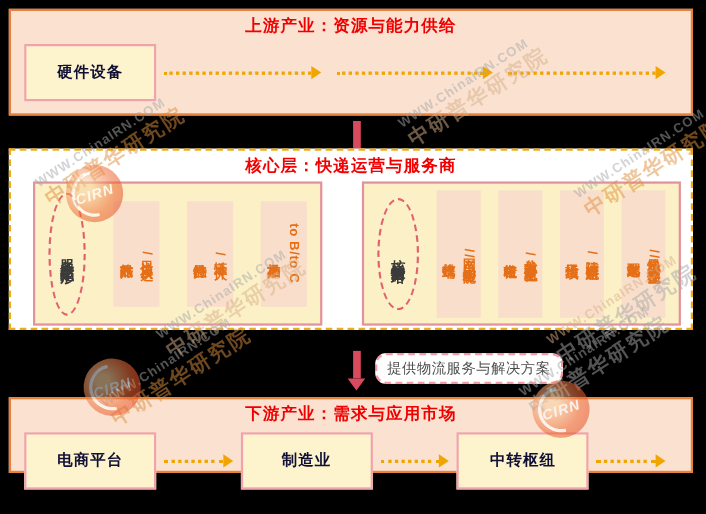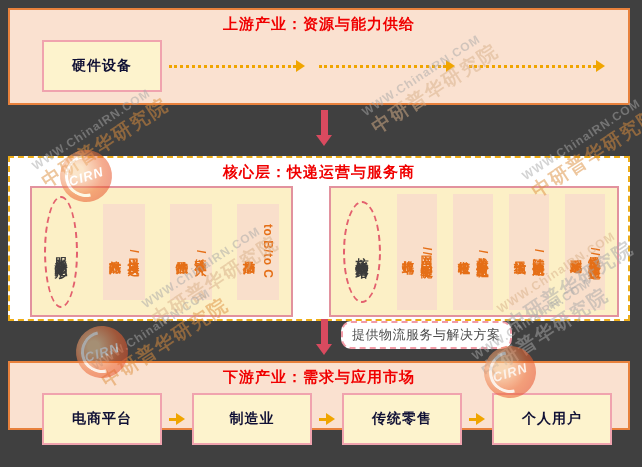--- a/index.html
+++ b/index.html
@@ -1,49 +1,49 @@
 <!DOCTYPE html>
 <html><head>
 <meta charset="utf-8">
 <style>
   html,body{margin:0;padding:0;background:#fff;}
   #stage{
-    position:relative;width:642px;height:467px;background:#404040;overflow:hidden;
+    position:relative;width:642px;height:467px;background:#000000;overflow:hidden;
     font-family:"Liberation Sans","DejaVu Sans",sans-serif;
   }
   
   .band{
     position:absolute;left:8px;width:622px;box-sizing:border-box;
     border:2px solid #E8813C;background:#FAE1D0;
   }
   #upstream{top:8px;height:97px;}
   #downstream{top:361px;height:69px;}
   .band-title,.core-title{
     text-align:center;font-size:15px;font-weight:bold;color:#F00000;
     letter-spacing:1px;margin-top:5px;line-height:18px;
   }
   .node-row{
     display:flex;align-items:center;justify-content:space-between;
-    padding:7px 16px 0 32px;
+    padding:7px 16px 0 12px;
   }
   .node-box{
     width:120px;height:52px;box-sizing:border-box;flex:0 0 auto;
     border:2px solid #F0A3AE;background:#FDF3CD;
     display:flex;align-items:center;justify-content:center;
     font-size:14px;font-weight:bold;color:#101035;letter-spacing:1px;
   }
   .harrow{flex:1 1 auto;display:flex;align-items:center;margin:0 7px;}
   .harrow .dots{flex:1;border-top:3px dotted #F0A500;}
   .harrow .tip{
     width:0;height:0;border-left:9px solid #F0A500;
     border-top:6px solid transparent;border-bottom:6px solid transparent;
   }
   
   #core{
-    position:absolute;left:8px;top:156px;width:622px;height:165px;box-sizing:border-box;
+    position:absolute;left:8px;top:135px;width:622px;height:165px;box-sizing:border-box;
     border:2px dashed #EDAD18;background:#fff;
   }
   .core-row{display:flex;align-items:flex-start;padding:5px 9px 0 20px;gap:36px;}
   .inner-box{
     box-sizing:border-box;border:2px solid #E2929E;background:#FCF0C6;height:131px;
     display:flex;align-items:center;justify-content:space-between;padding:0 12px;
   }
   #matrix-box{width:263px;}
   #network-box{width:290px;}
   .ellipse{
@@ -176,26 +176,25 @@
       <div class="node-box">电商平台</div>
       <div class="harrow">
           <span class="dots"></span>
           <span class="tip"></span>
         </div>
       <div class="node-box">制造业</div>
       <div class="harrow">
           <span class="dots"></span>
           <span class="tip"></span>
         </div>
-      <div class="node-box">传统零售</div>
-      <div class="harrow">
-          <span class="dots"></span>
-          <span class="tip"></span>
-        </div>
-      <div class="node-box">个人用户</div>
+      <div class="node-box">中转枢纽</div>
+      <div class="harrow">
+          <span class="dots"></span>
+          <span class="tip"></span>
+        </div>
     </div>
   </div>
 
   <div id="wm-layer">
     <div class="wm" style="left:360px;top:108px">
       <span class="site gray">WWW.ChinaIRN.COM</span>
       <span class="brand tan">中研普华研究院</span>
     </div>
     <div class="wm" style="left:520px;top:172px">
       <span class="site gray">WWW.ChinaIRN.COM</span>

